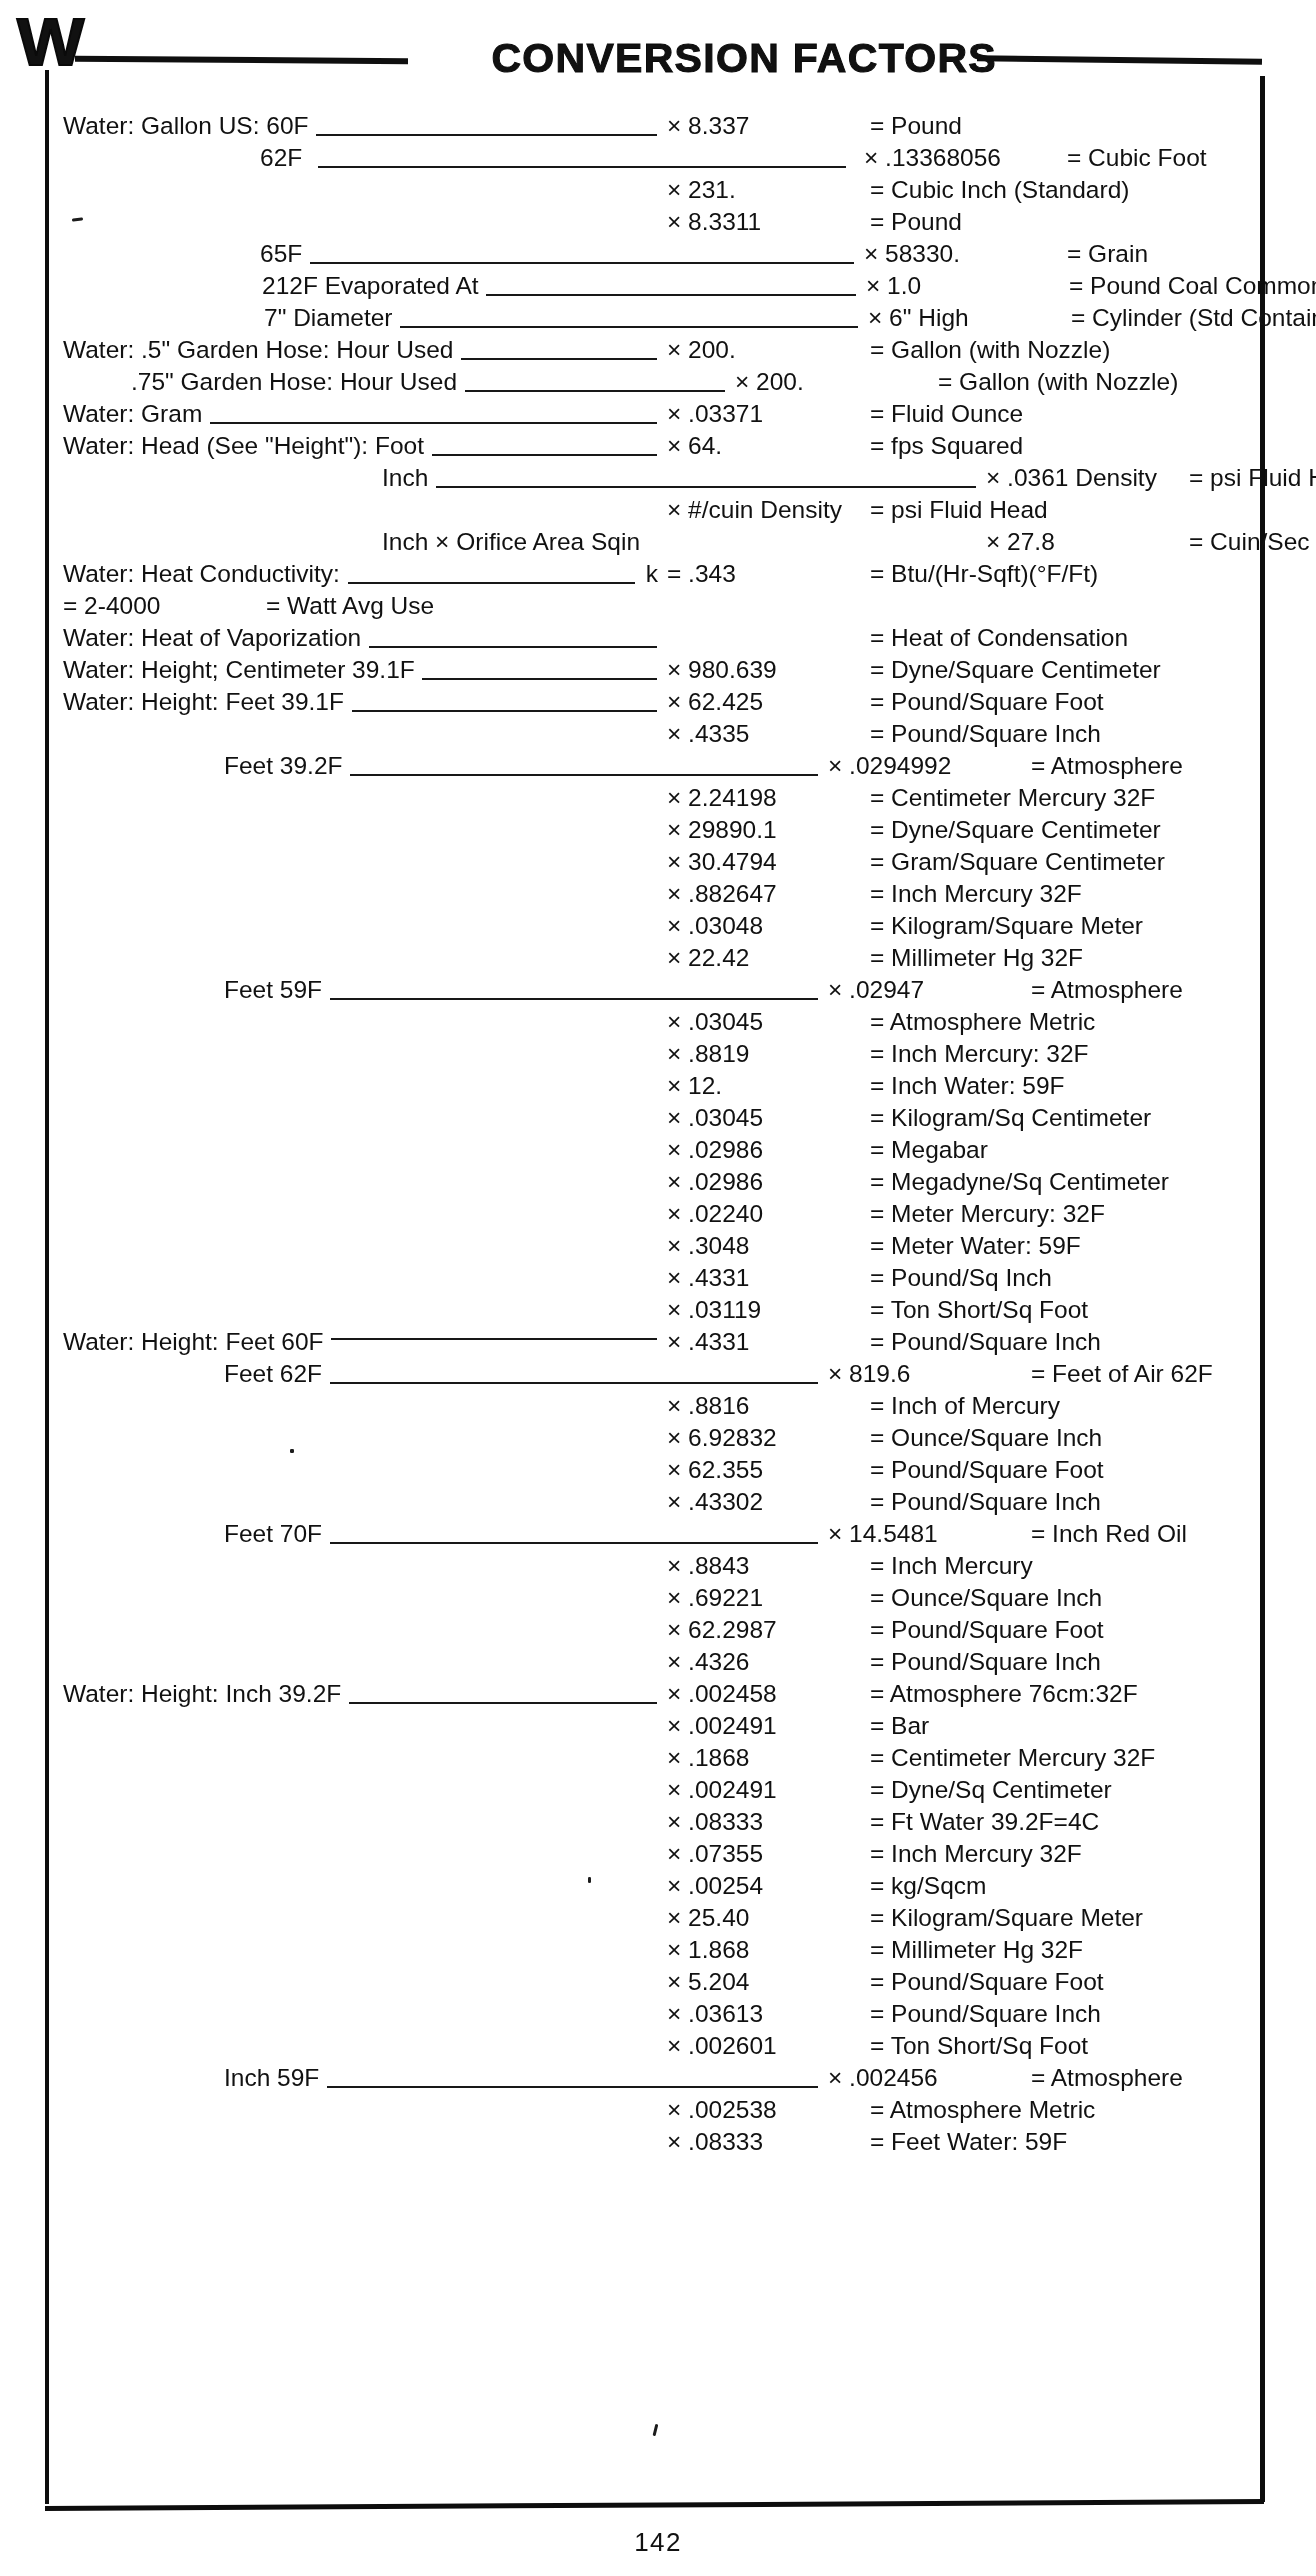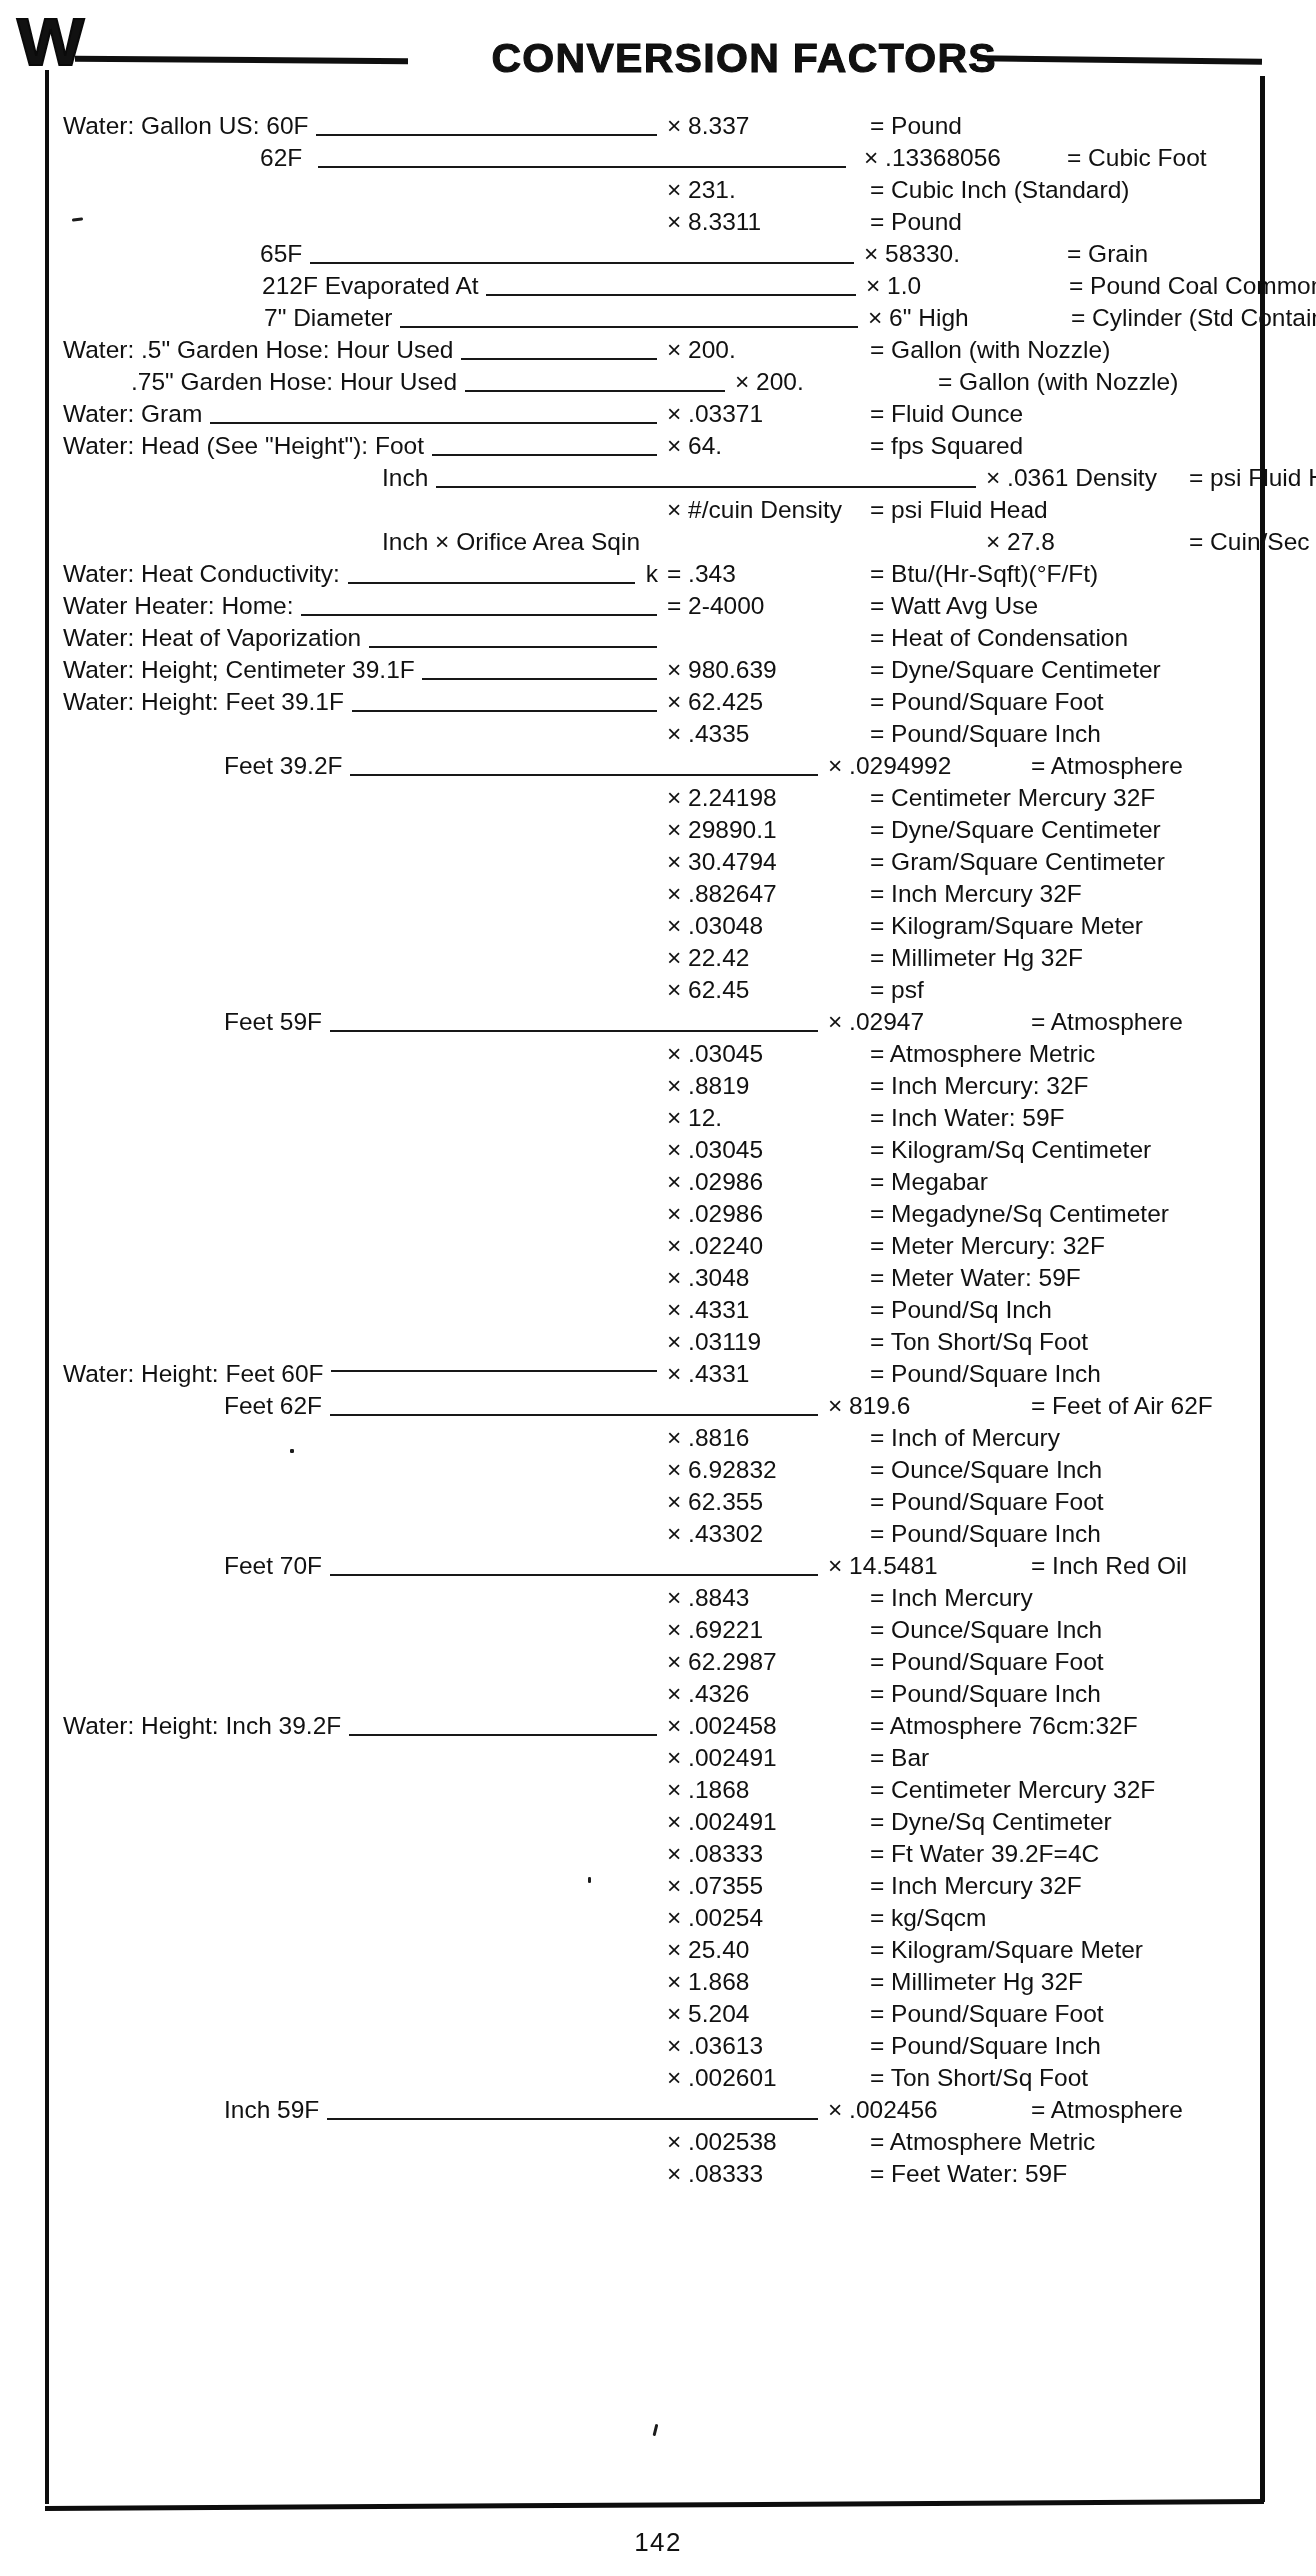--- a/index.html
+++ b/index.html
@@ -218,25 +218,20 @@
     <div class="lead" style="padding-left: 0px;">
       <span class="label">Water: Heat Conductivity:</span>
       <span class="leader"></span>
       <span class="suffix">k</span>
     </div>
     <div class="factor">= .343</div>
     <div class="result">= Btu/(Hr-Sqft)(°F/Ft)</div>
   </div>
 
   <div class="row">
-    <div class="lead" style="padding-left: 0px;">
-      <span class="label">Water Heater: Home:</span>
-      <span class="leader"></span>
-      <span class="suffix"></span>
-    </div>
     <div class="factor">= 2-4000</div>
     <div class="result">= Watt Avg Use</div>
   </div>
 
   <div class="row">
     <div class="lead" style="padding-left: 0px;">
       <span class="label">Water: Heat of Vaporization</span>
       <span class="leader"></span>
       <span class="suffix"></span>
     </div>
@@ -337,29 +332,20 @@
   <div class="row">
     <div class="lead" style="padding-left: 0px;">
       <span class="label"></span>
       <span class="leader no-line"></span>
       <span class="suffix"></span>
     </div>
     <div class="factor">× 22.42</div>
     <div class="result">= Millimeter Hg 32F</div>
   </div>
 
-  <div class="row">
-    <div class="lead" style="padding-left: 0px;">
-      <span class="label"></span>
-      <span class="leader no-line"></span>
-      <span class="suffix"></span>
-    </div>
-    <div class="factor">× 62.45</div>
-    <div class="result">= psf</div>
-  </div>
 
   <div class="row">
     <div class="lead" style="padding-left: 161px;">
       <span class="label">Feet 59F</span>
       <span class="leader"></span>
       <span class="suffix"></span>
     </div>
     <div class="factor">× .02947</div>
     <div class="result">= Atmosphere</div>
   </div>

